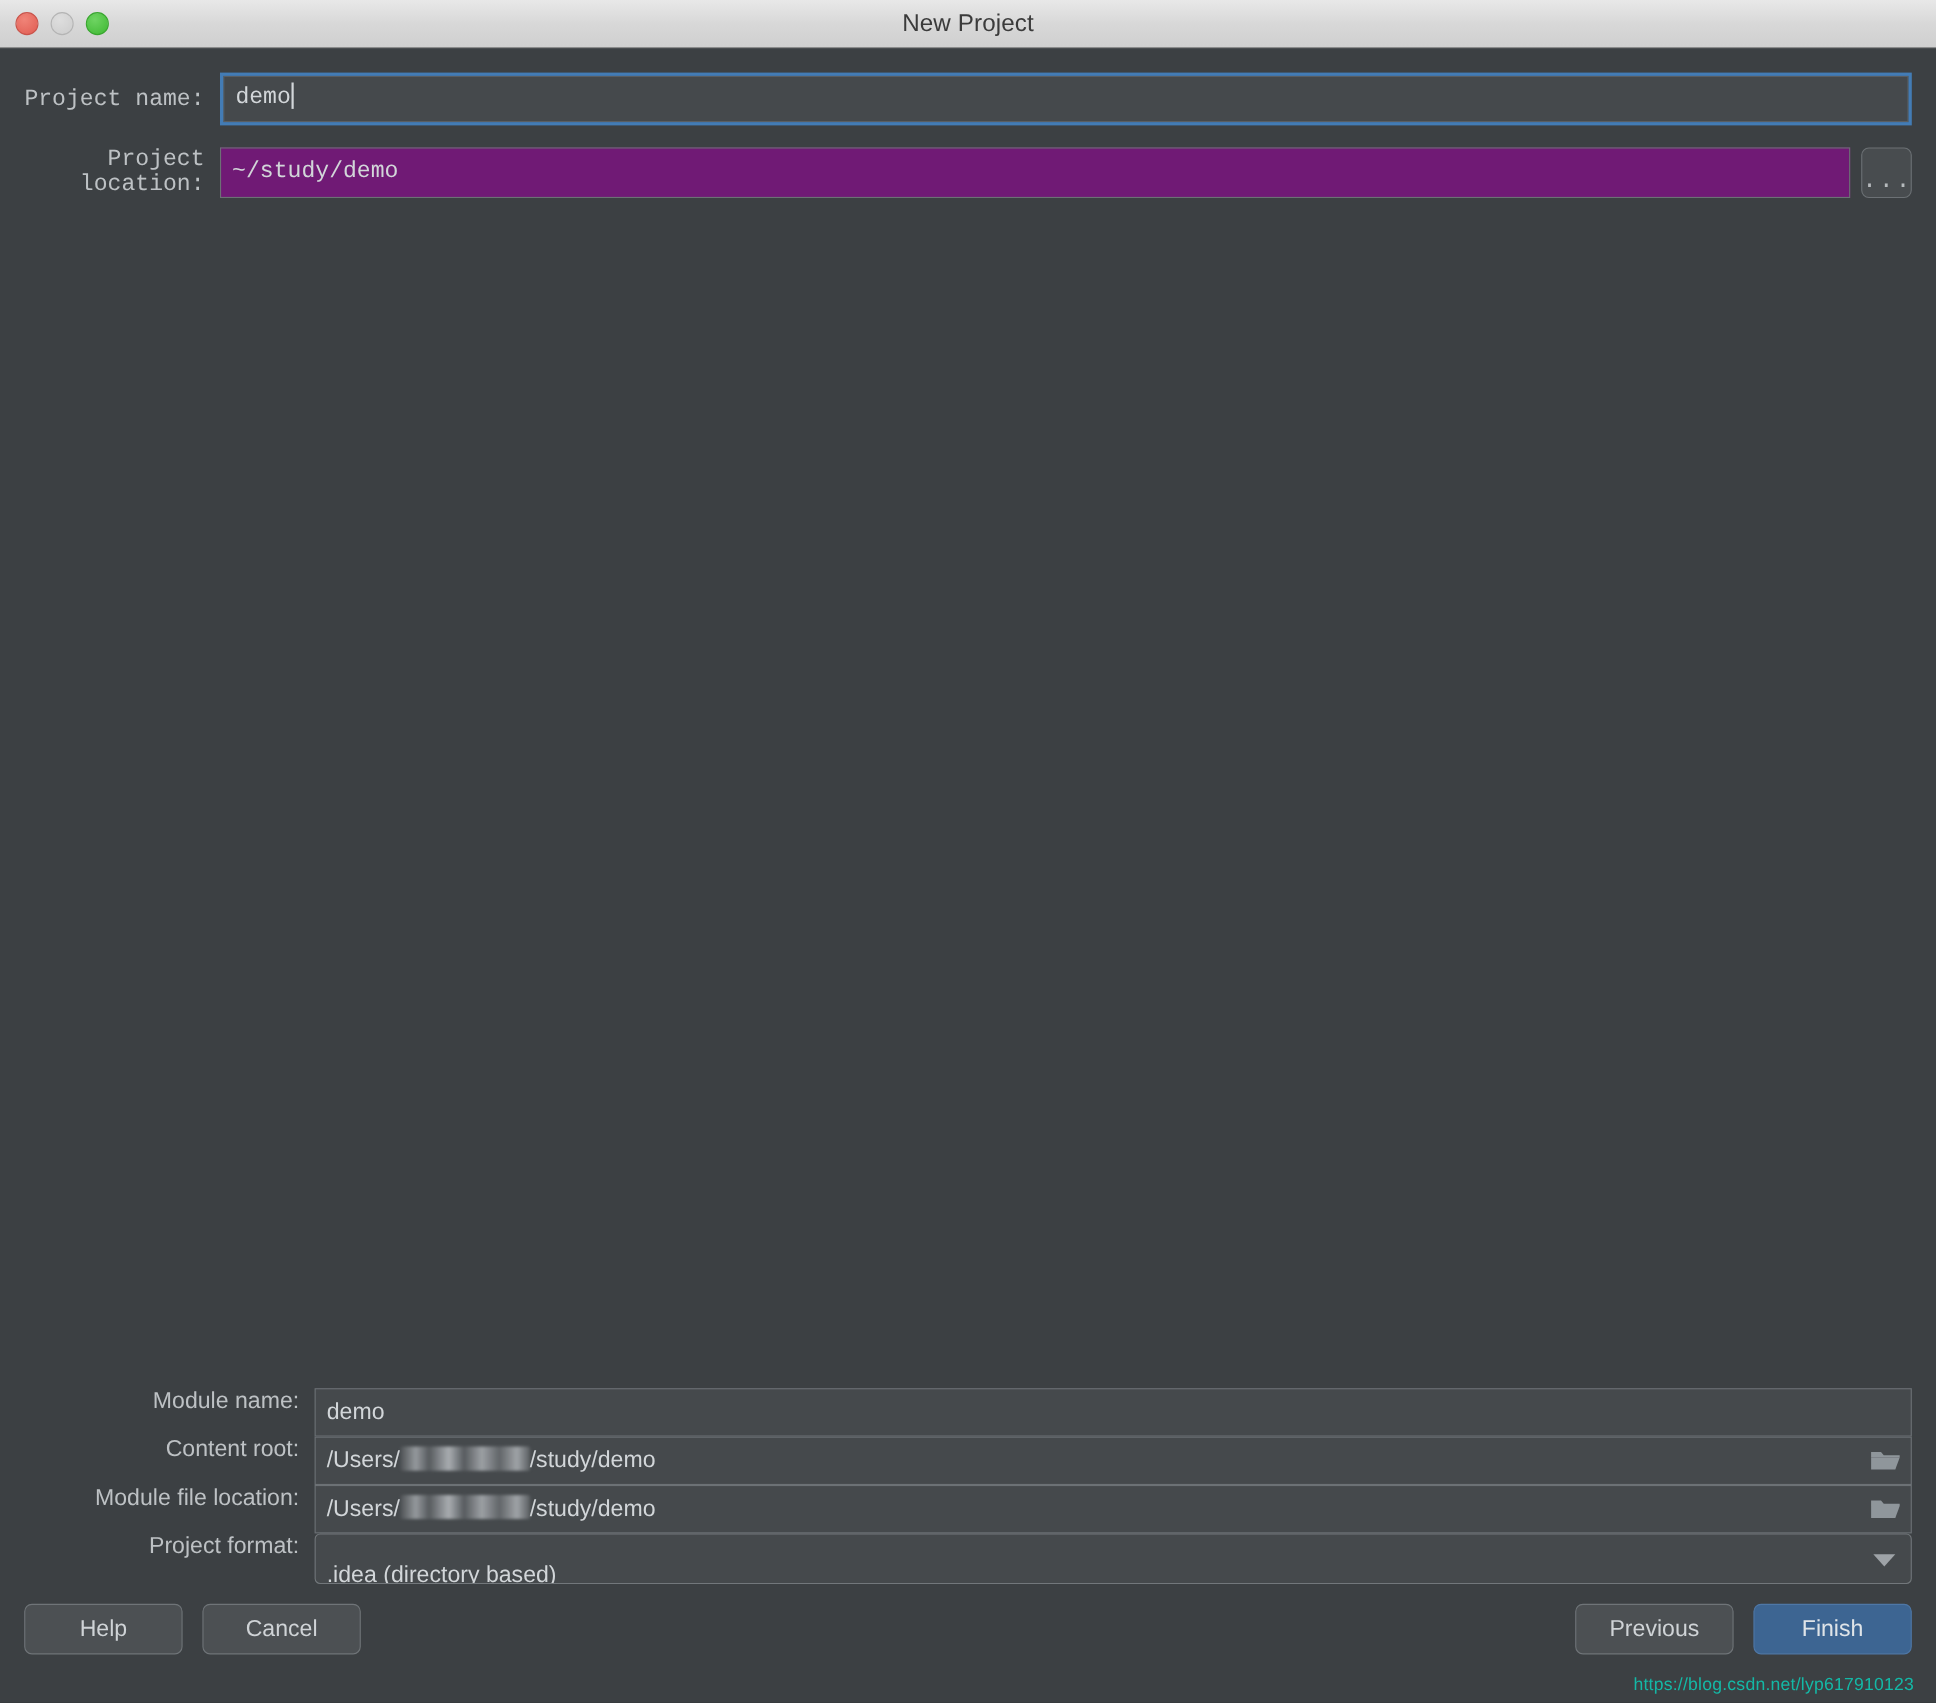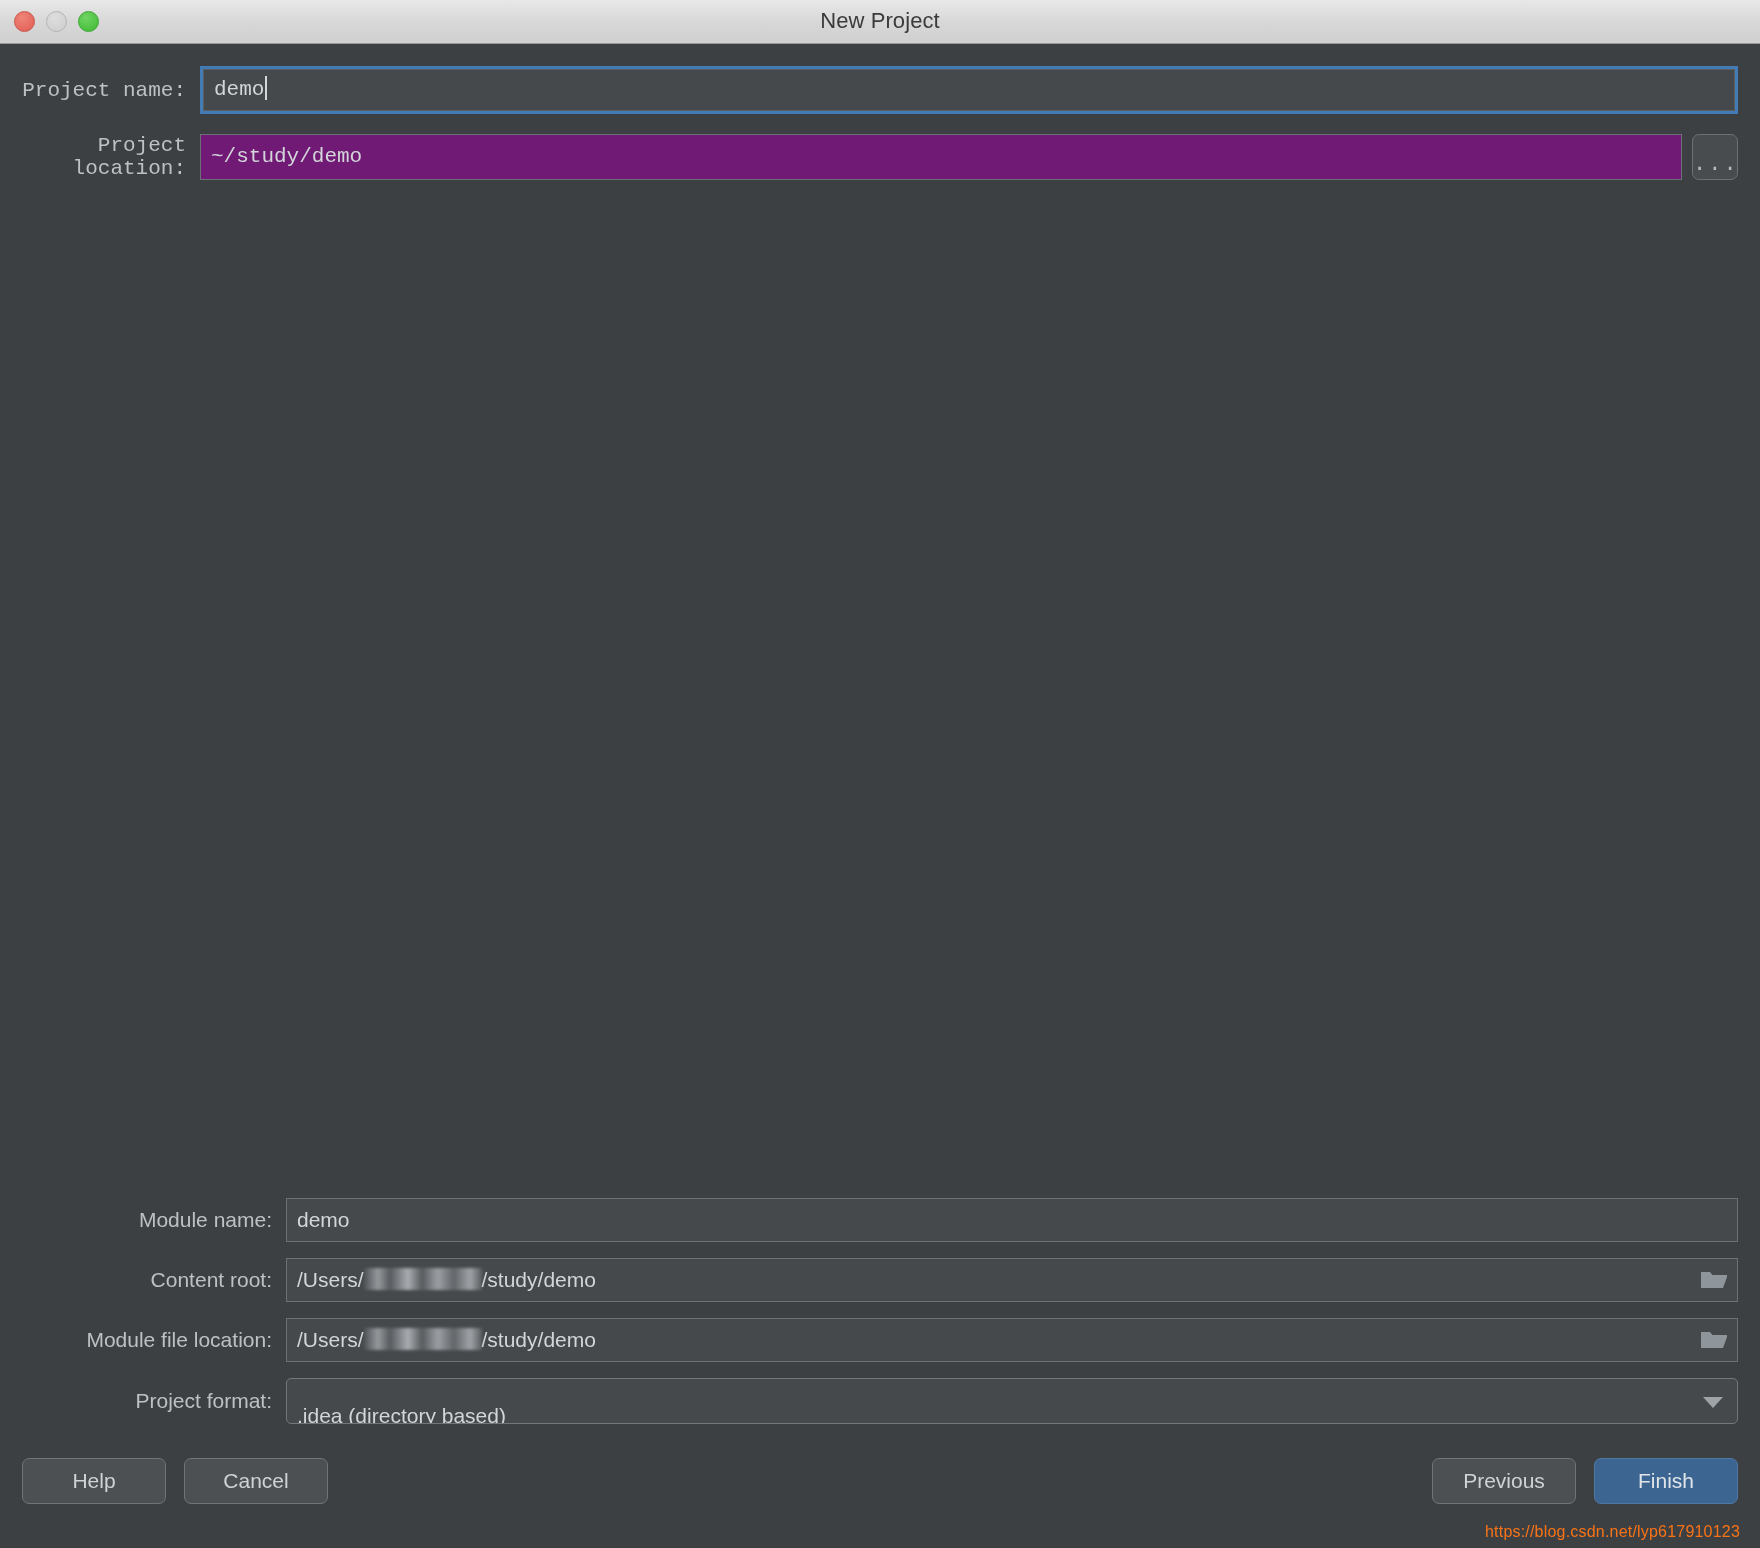--- a/index.html
+++ b/index.html
@@ -163,23 +163,21 @@
   }
   .section-rule {
     flex: 1 1 auto;
     height: 1px;
     background: #565a5d;
     margin-left: 14px;
   }
 
   .ms-row {
     display: flex;
-    align-items: center;
     padding: 0 22px 0 0;
-    margin-bottom: 16px;
   }
   .ms-label {
     width: 286px;
     text-align: right;
     padding-right: 14px;
     font-size: 21px;
     color: #bdc1c4;
     flex: 0 0 auto;
     box-sizing: border-box;
   }
@@ -287,21 +285,21 @@
     border: 1px solid #4e77a6;
     color: #dfe4e8;
     margin-right: 0;
   }
   .btn.prev { margin-right: 18px; }
   .watermark {
     position: absolute;
     right: 20px;
     bottom: 7px;
     font-size: 16px;
-    color: #f97316;
+    color: #14b8a6;
     letter-spacing: 0.2px;
   }
 </style>
 </head>
 <body>
 
 <div class="window">
 
   <div class="titlebar">
     <div class="traffic">

